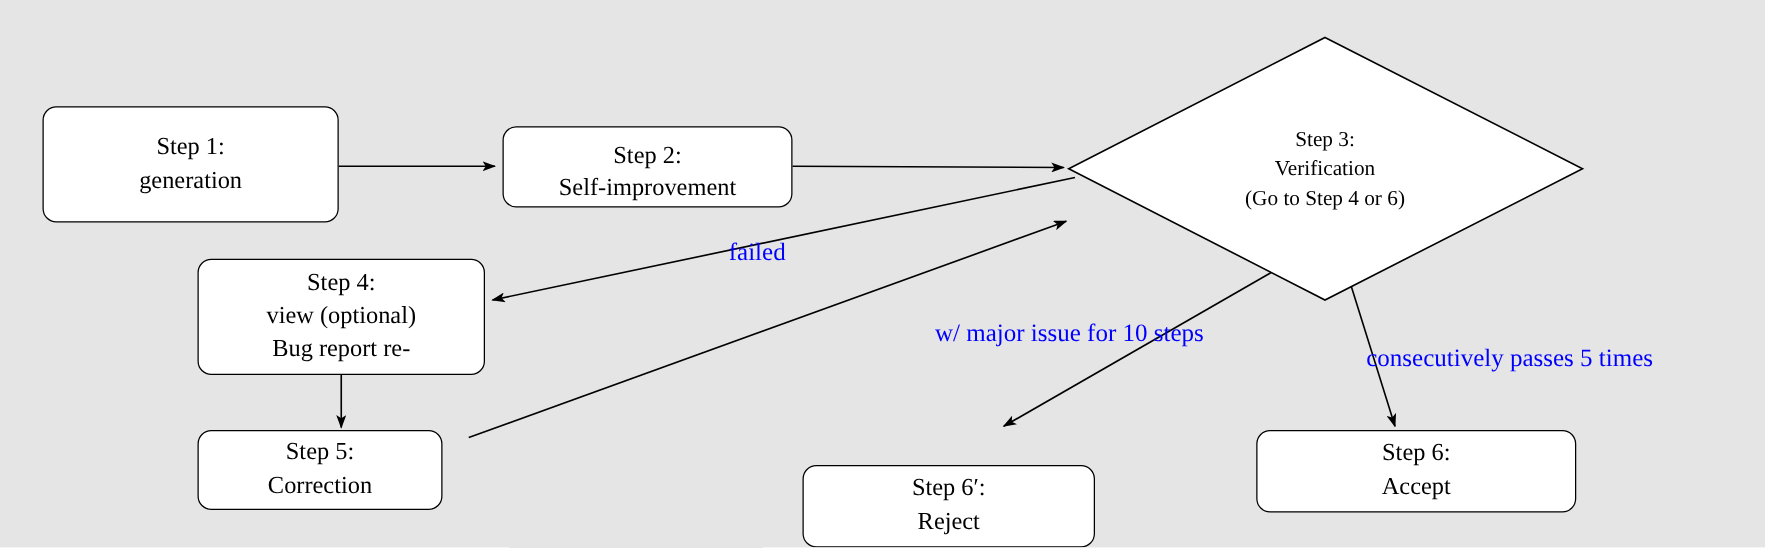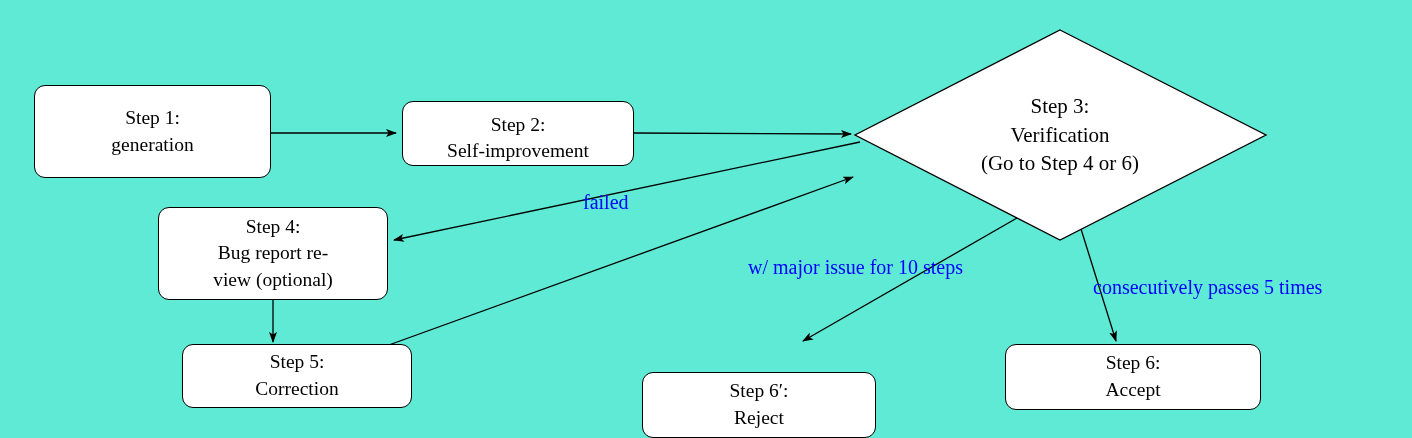--- a/index.html
+++ b/index.html
@@ -7,21 +7,21 @@
     padding: 0;
     background: #ffffff;
   }
   body {
     font-family: "Liberation Serif", "DejaVu Serif", serif;
   }
   #diagram-root {
     position: relative;
     width: 1412px;
     height: 438px;
-    background: #5eead4;
+    background: #e5e5e5;
     overflow: hidden;
   }
   #edge-layer {
     position: absolute;
     left: 0;
     top: 0;
     width: 1412px;
     height: 438px;
   }
   .node {
@@ -46,21 +46,21 @@
     white-space: nowrap;
   }
   .diamond-node {
     position: absolute;
     display: flex;
     flex-direction: column;
     align-items: center;
     justify-content: center;
     text-align: right;
     color: #000000;
-    font-size: 21px;
+    font-size: 17px;
     line-height: 1.36;
     pointer-events: none;
   }
   .edge-label {
     position: absolute;
     color: #0000ff;
     font-size: 20px;
     line-height: 1;
     white-space: nowrap;
     background: transparent;
@@ -106,25 +106,25 @@
   </div>
 
   <div class="diamond-node" style="left:920px; top:90px; width:280px; height:90px;">
     <span class="line">Step 3:</span>
     <span class="line">Verification</span>
     <span class="line">(Go to Step 4 or 6)</span>
   </div>
 
   <div class="node box" style="left:158px; top:207px; width:230px; height:93px;">
     <span class="line">Step 4:</span>
+    <span class="line">view (optional)</span>
     <span class="line">Bug report re-</span>
-    <span class="line">view (optional)</span>
   </div>
 
-  <div class="node box" style="left:158px; top:344px; width:230px; height:64px;margin-left:24px;">
+  <div class="node box" style="left:158px; top:344px; width:196px; height:64px;">
     <span class="line">Step 5:</span>
     <span class="line">Correction</span>
   </div>
 
   <div class="node box" style="left:642px; top:344px; width:234px; height:66px;margin-top:28px;">
     <span class="line">Step 6′:</span>
     <span class="line">Reject</span>
   </div>
 
   <div class="node box" style="left:1005px; top:344px; width:256px; height:66px;">

